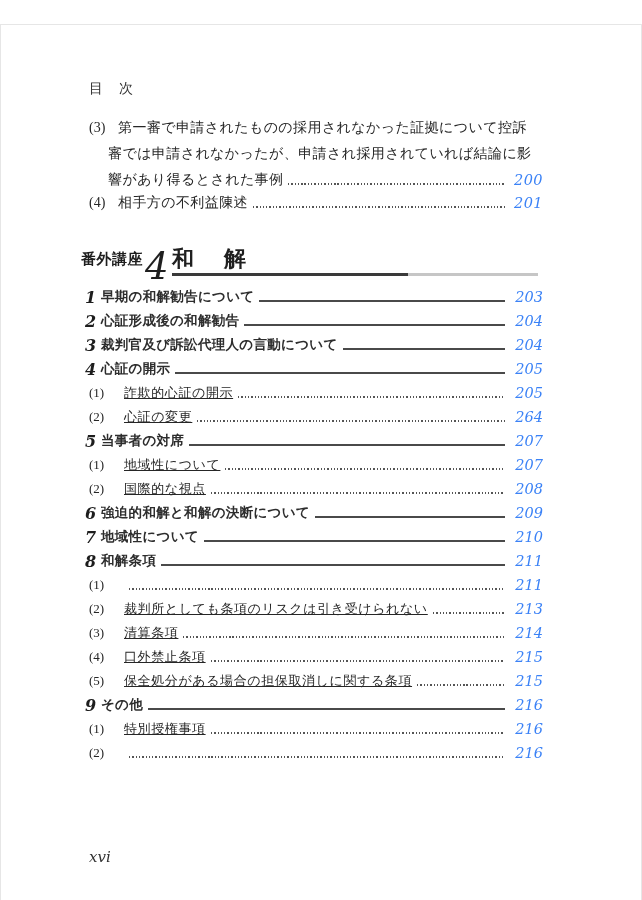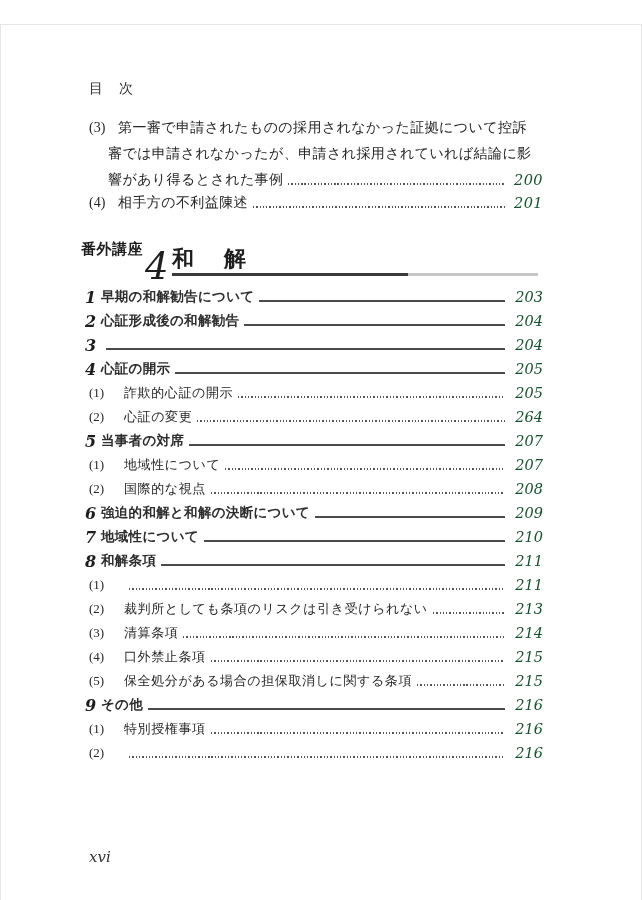--- a/index.html
+++ b/index.html
@@ -19,21 +19,21 @@
   .top-entry + .top-entry { margin-top:-3px; }
   .te-line {
     display:flex; align-items:center; height:26px; white-space:nowrap;
     font:400 14px "Liberation Serif","DejaVu Serif",serif;
     letter-spacing:0.4px; color:var(--text,#262626);
   }
   .te-line .te-label { flex:0 0 29px; letter-spacing:0; }
   .te-line.cont { padding-left:19px; }
   
   .kicker {
-    position:absolute; left:80px; top:216px;
+    position:absolute; left:80px; top:226px;
     font:700 15px "Liberation Sans","DejaVu Sans",sans-serif;
     letter-spacing:0.5px; color:var(--heading-text,#1f1f1f); line-height:16px;text-align:center;
   }
   .secnum {
     position:absolute; left:144px; top:224px;
     font:italic 400 37px "DejaVu Serif","Liberation Serif",serif;
     line-height:36px; color:var(--heading-text,#1f1f1f);
   }
   .sectitle {
     position:absolute; left:171px; top:222px;
@@ -54,34 +54,34 @@
     font:700 13.5px "Liberation Sans","DejaVu Sans",sans-serif;
     letter-spacing:0.3px; color:#2d2d2d;
   }
   .row.lvl2 { padding-left:4px; }
   .row.lvl2 .num {
     flex:0 0 35px;
     font:400 13px "Liberation Serif","DejaVu Serif",serif; color:var(--text,#262626);
   }
   .row.lvl2 .txt {
     font:400 13px "Liberation Serif","DejaVu Serif",serif;
-    letter-spacing:0.6px; color:var(--text,#262626);
+    letter-spacing:0.6px; color:var(--text,#262626);text-decoration:underline;
   }
   
   .leader { flex:1 1 auto; position:relative; top:4px; margin:0 6px 0 5px; }
   .leader.solid { height:1.7px; background:var(--leader-solid,#4a4a4a); }
   .leader.dotted {
     height:1.6px;
     background-image:repeating-linear-gradient(to right,
       var(--leader-dotted,#555) 0, var(--leader-dotted,#555) 1.3px,
       transparent 1.3px, transparent 3.3px);
   }
   .pg {
     flex:0 0 32px; text-align:right;
-    font:italic 400 14.5px "DejaVu Serif","Liberation Serif",serif; color:#14532d;
+    font:italic 400 14.5px "DejaVu Serif","Liberation Serif",serif; color:#3b82f6;
   }
   
   .folio {
     position:absolute; left:88px; top:823px;
     font:italic 400 15px "DejaVu Serif","Liberation Serif",serif; color:#333;
   }
 </style>
 </head>
 <body>
 
@@ -135,20 +135,21 @@
     <span class="pg">203</span>
   </div>
       <div class="row lvl1">
     <span class="num">2</span>
     <span class="txt">心証形成後の和解勧告</span>
     <span class="leader solid"></span>
     <span class="pg">204</span>
   </div>
       <div class="row lvl1">
     <span class="num">3</span>
+    <span class="txt">裁判官及び訴訟代理人の言動について</span>
     <span class="leader solid"></span>
     <span class="pg">204</span>
   </div>
       <div class="row lvl1">
     <span class="num">4</span>
     <span class="txt">心証の開示</span>
     <span class="leader solid"></span>
     <span class="pg">205</span>
   </div>
       <div class="row lvl2">

